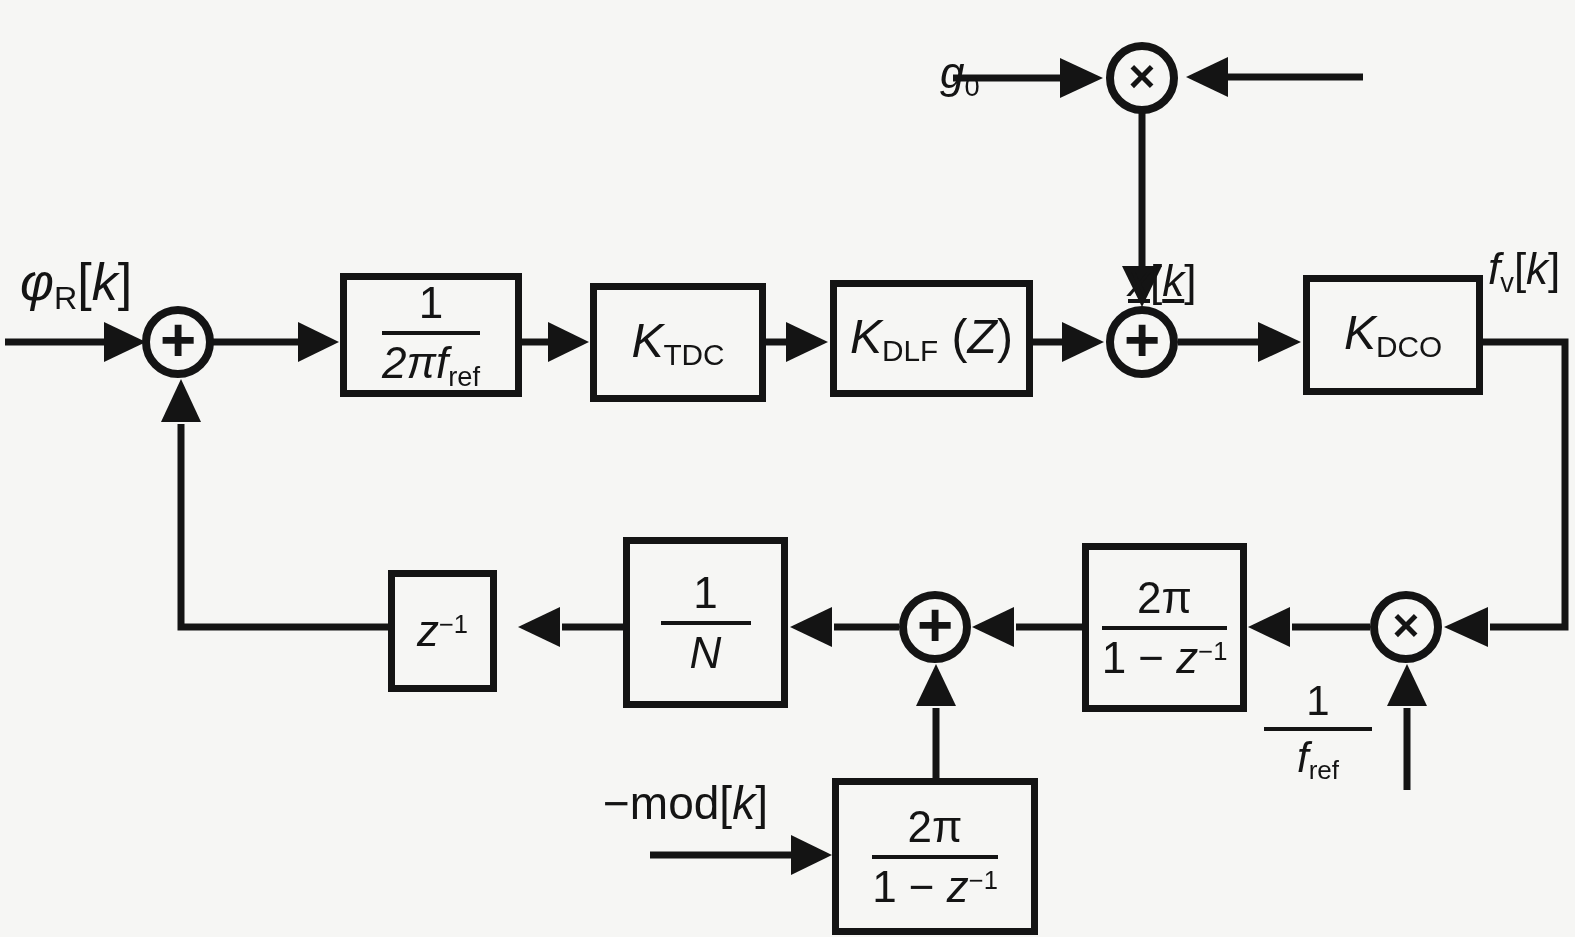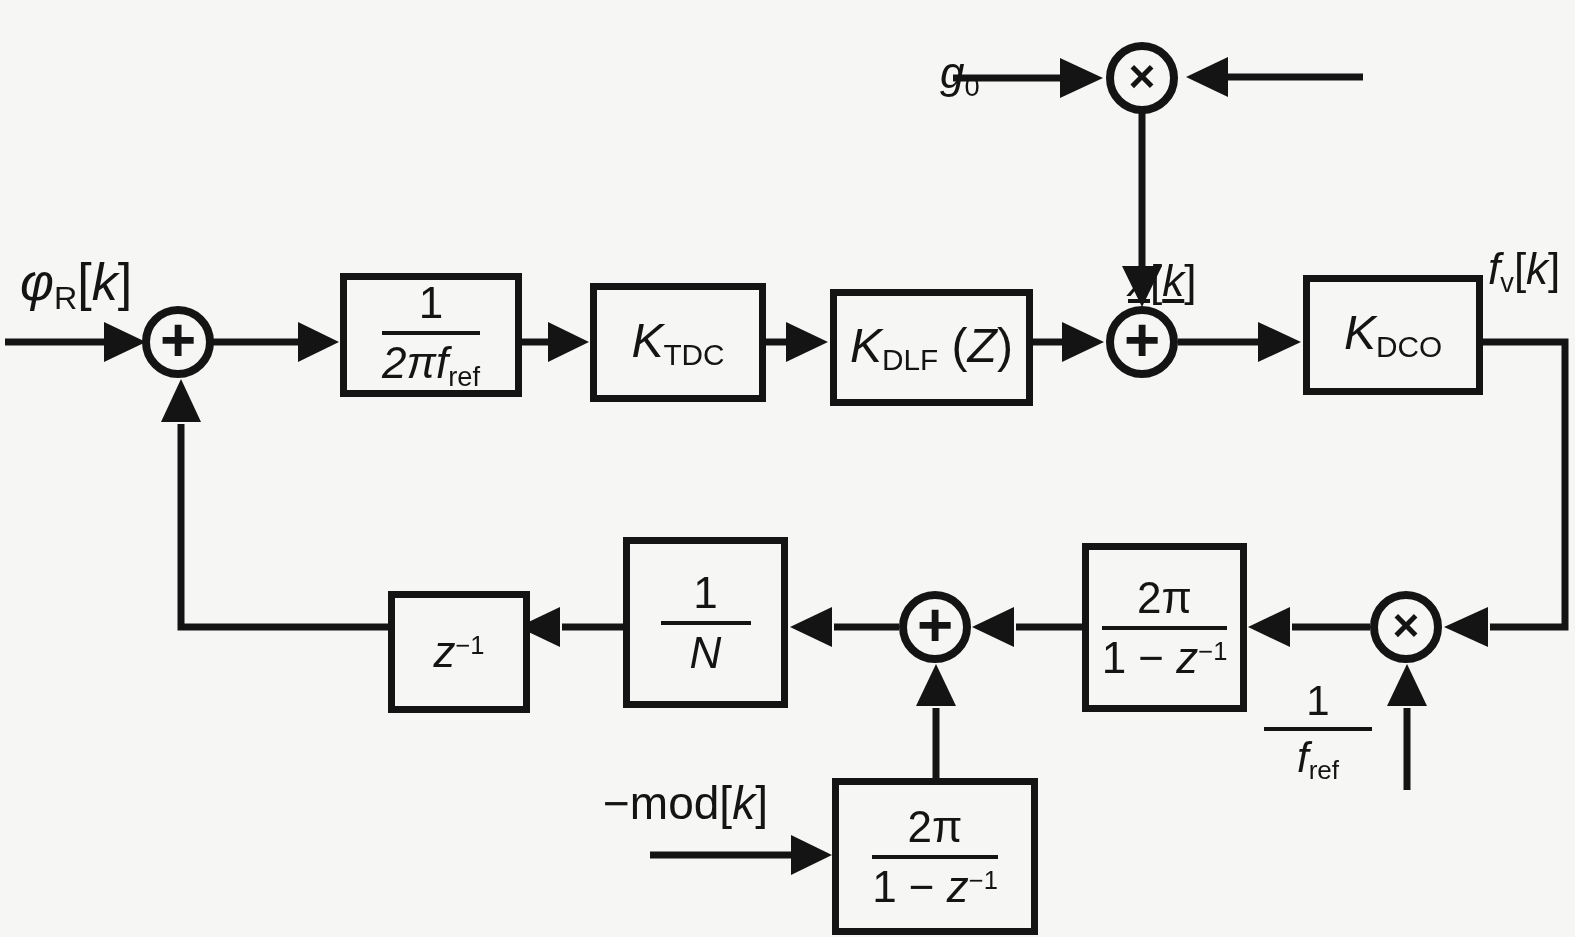--- a/index.html
+++ b/index.html
@@ -92,21 +92,21 @@
       <span>1</span>
       <span class="bar"></span>
       <span><span class="it">2π</span><span class="it">f</span><span class="sb">ref</span></span>
     </div>
   </div>
 
   <div class="block kx" style="left:590px; top:283px; width:176px; height:119px;">
     <span><span class="it">K</span><span class="sb">TDC</span></span>
   </div>
 
-  <div class="block kx" style="left:830px; top:280px; width:203px; height:117px;margin-top:9px;">
+  <div class="block kx" style="left:830px; top:280px; width:203px; height:117px;">
     <span><span class="it">K</span><span class="sb">DLF</span><span> (</span><span class="it">Z</span><span>)</span></span>
   </div>
 
   <div class="block kx" style="left:1303px; top:275px; width:180px; height:120px;text-align:right;">
     <span><span class="it">K</span><span class="sb">DCO</span></span>
   </div>
 
   <div class="block" style="left:1082px; top:543px; width:165px; height:169px;">
     <div class="frac">
       <span>2π</span>
@@ -116,21 +116,21 @@
   </div>
 
   <div class="block" style="left:623px; top:537px; width:165px; height:171px;">
     <div class="frac">
       <span>1</span>
       <span class="bar" style="min-width:90px;"></span>
       <span class="it">N</span>
     </div>
   </div>
 
-  <div class="block" style="left:388px; top:570px; width:142px; height:122px;margin-top:21px;">
+  <div class="block" style="left:388px; top:570px; width:109px; height:122px;">
     <span><span class="it">z</span><span class="sp">−1</span></span>
   </div>
 
   <div class="block" style="left:832px; top:778px; width:206px; height:157px;">
     <div class="frac">
       <span>2π</span>
       <span class="bar"></span>
       <span><span>1 − </span><span class="it">z</span><span class="sp">−1</span></span>
     </div>
   </div>

